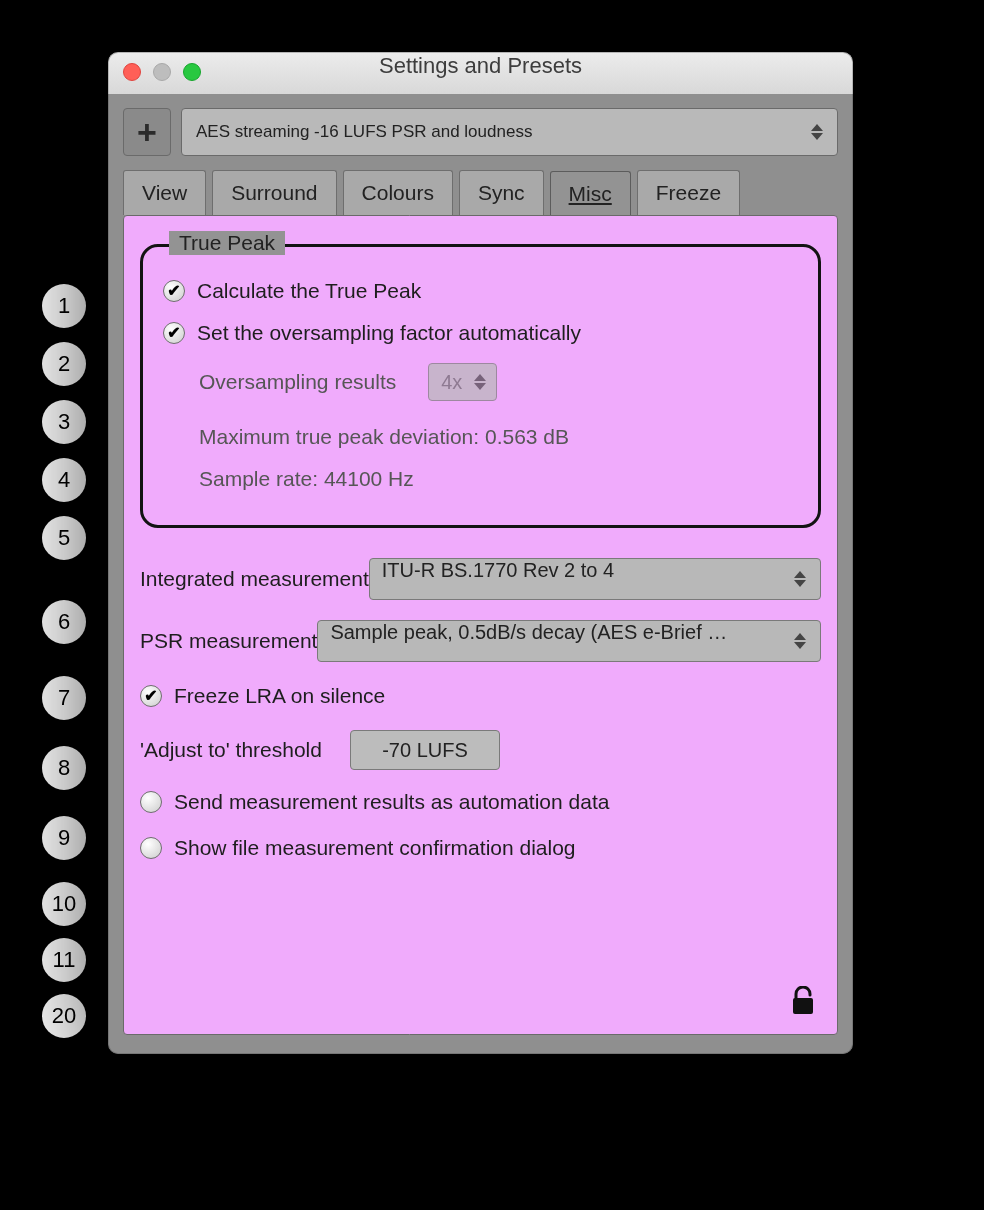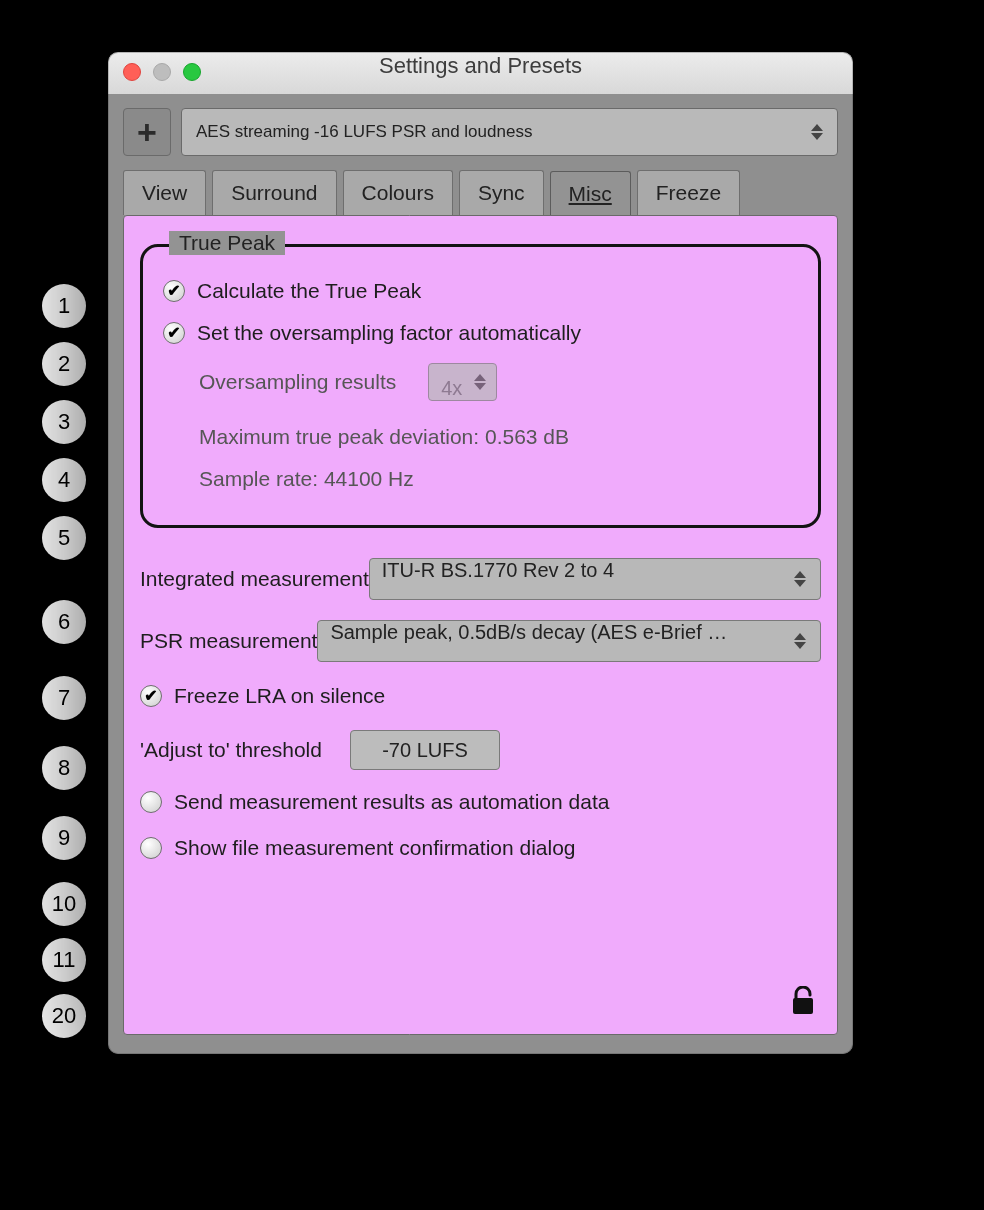--- a/index.html
+++ b/index.html
@@ -194,21 +194,21 @@
     justify-content: center;
     flex-shrink: 0;
     font-size: 18px;
     color: #000;
     font-weight: 900;
   }
   .chk.checked::after { content: "✔"; font-size: 16px; line-height: 1; }
 
   .mini-select {
     display: inline-flex;
-    align-items: flex-end;
+    align-items: center;
     background: #b8b8b8;
     border: 1px solid #7a7a7a;
     border-radius: 4px;
     height: 38px;
     padding: 0 34px 0 12px;
     position: relative;
     font-size: 20px;
     color: #333;
   }
   .mini-select.dim { opacity: 0.7; color: #666; }

